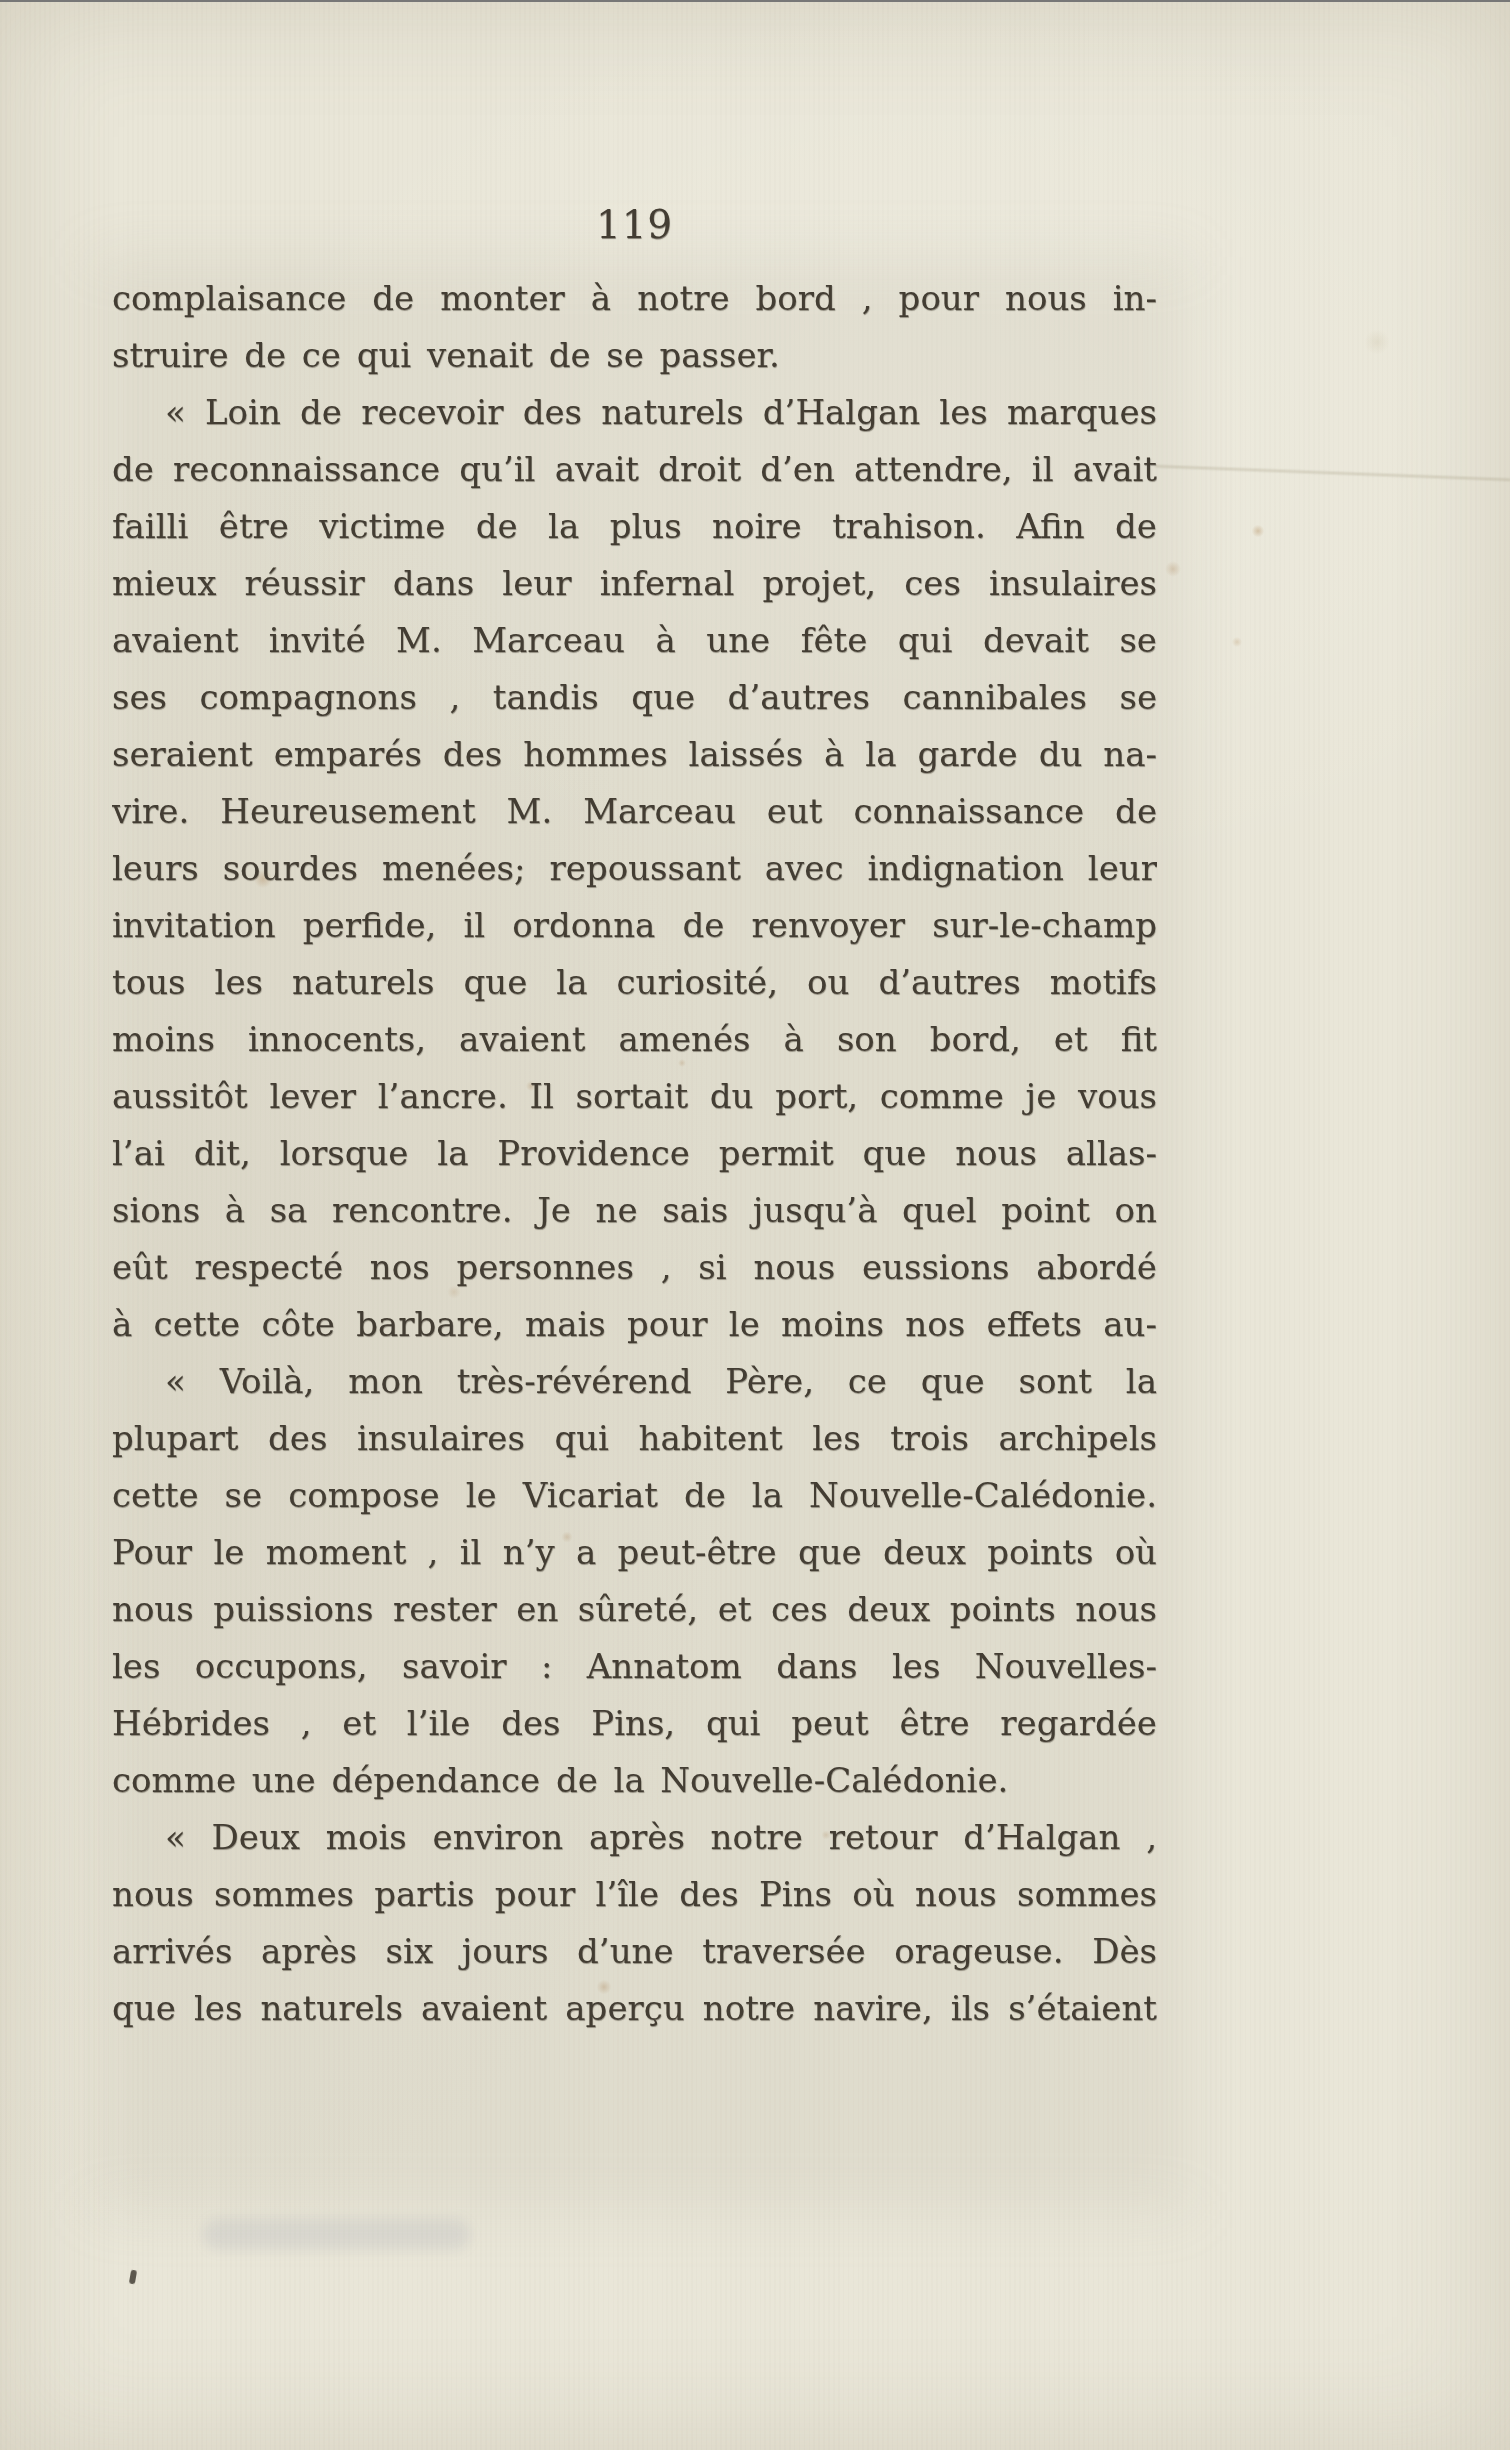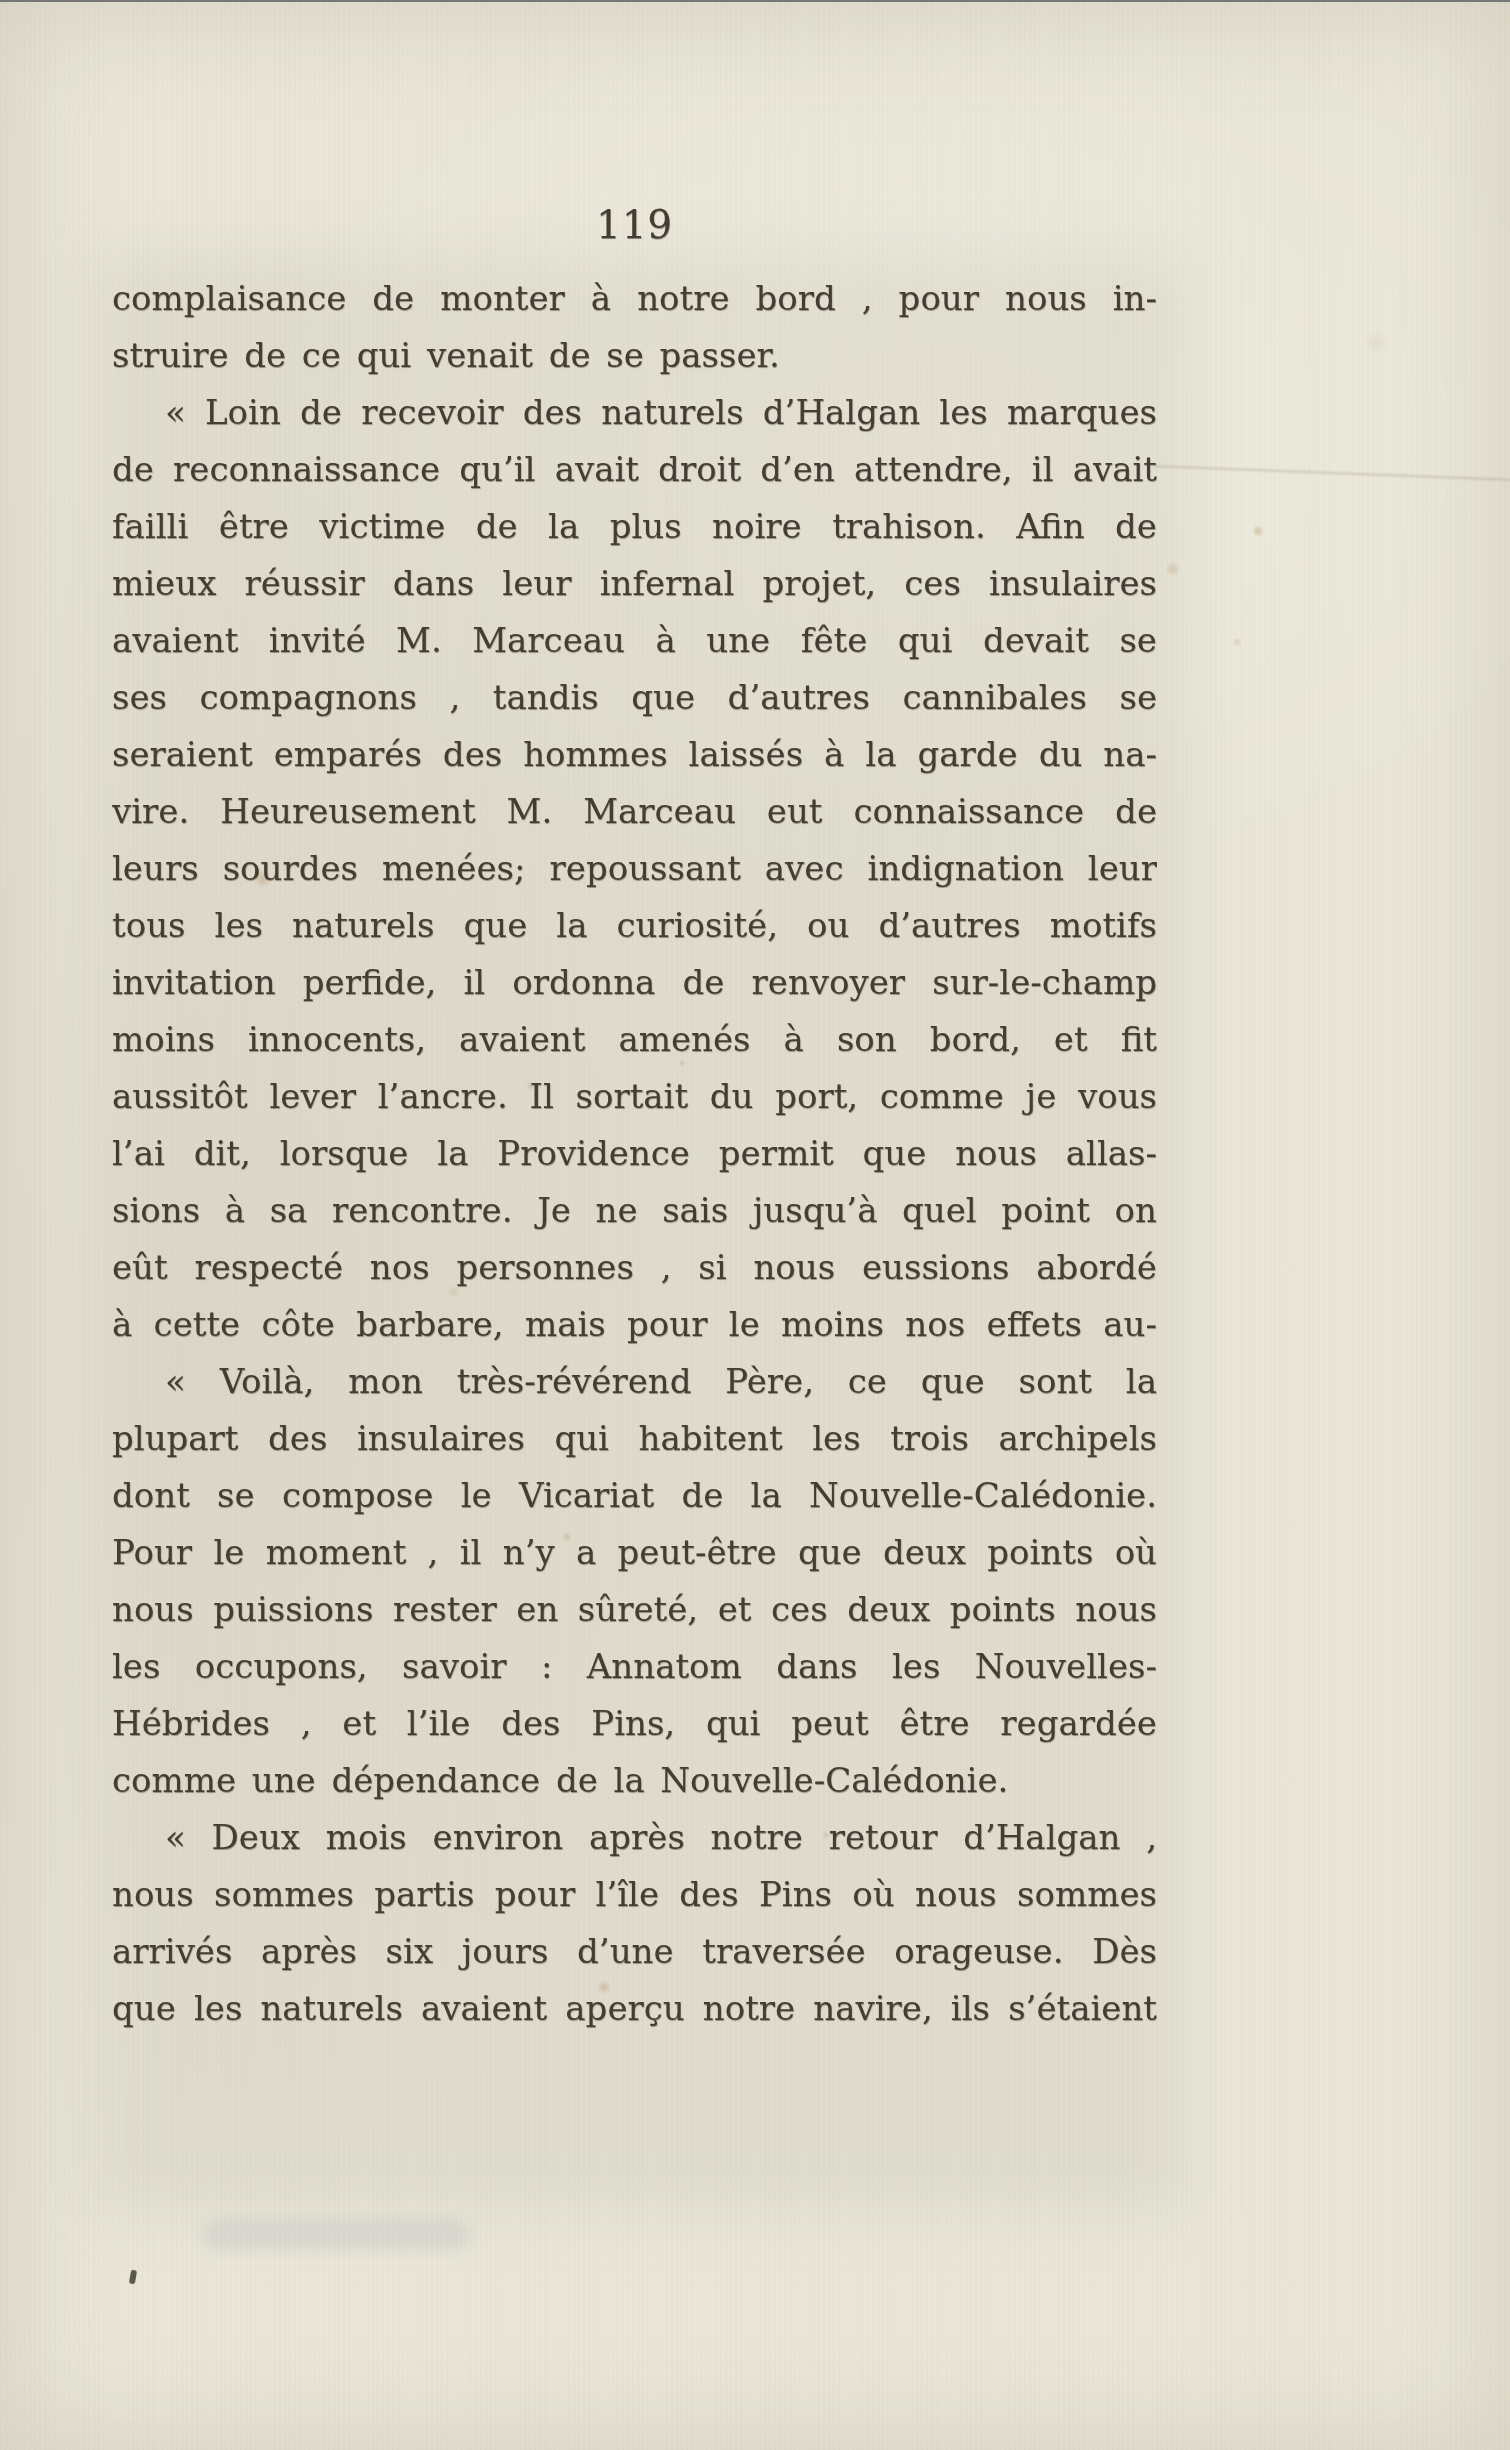--- a/index.html
+++ b/index.html
@@ -109,31 +109,31 @@
     <div class="line end">struire de ce qui venait de se passer.</div>
     <div class="line ind">« Loin de recevoir des naturels d’Halgan les marques</div>
     <div class="line">de reconnaissance qu’il avait droit d’en attendre, il avait</div>
     <div class="line">failli être victime de la plus noire trahison. Afin de</div>
     <div class="line">mieux réussir dans leur infernal projet, ces insulaires</div>
     <div class="line">avaient invité M. Marceau à une fête qui devait se</div>
     <div class="line">ses compagnons , tandis que d’autres cannibales se</div>
     <div class="line">seraient emparés des hommes laissés à la garde du na-</div>
     <div class="line">vire. Heureusement M. Marceau eut connaissance de</div>
     <div class="line">leurs sourdes menées; repoussant avec indignation leur</div>
+    <div class="line">invitation perfide, il ordonna de renvoyer sur-le-champ</div>
     <div class="line">tous les naturels que la curiosité, ou d’autres motifs</div>
-    <div class="line">invitation perfide, il ordonna de renvoyer sur-le-champ</div>
     <div class="line">moins innocents, avaient amenés à son bord, et fit</div>
     <div class="line">aussitôt lever l’ancre. Il sortait du port, comme je vous</div>
     <div class="line">l’ai dit, lorsque la Providence permit que nous allas-</div>
     <div class="line">sions à sa rencontre. Je ne sais jusqu’à quel point on</div>
     <div class="line">eût respecté nos personnes , si nous eussions abordé</div>
     <div class="line">à cette côte barbare, mais pour le moins nos effets au-</div>
     <div class="line ind">« Voilà, mon très-révérend Père, ce que sont la</div>
     <div class="line">plupart des insulaires qui habitent les trois archipels</div>
-    <div class="line">dont se compose le Vicariat de la Nouvelle-Calédonie.</div>
+    <div class="line">cette se compose le Vicariat de la Nouvelle-Calédonie.</div>
     <div class="line">Pour le moment , il n’y a peut-être que deux points où</div>
     <div class="line">nous puissions rester en sûreté, et ces deux points nous</div>
     <div class="line">les occupons, savoir : Annatom dans les Nouvelles-</div>
     <div class="line">Hébrides , et l’ile des Pins, qui peut être regardée</div>
     <div class="line end">comme une dépendance de la Nouvelle-Calédonie.</div>
     <div class="line ind">« Deux mois environ après notre retour d’Halgan ,</div>
     <div class="line">nous sommes partis pour l’île des Pins où nous sommes</div>
     <div class="line">arrivés après six jours d’une traversée orageuse. Dès</div>
     <div class="line">que les naturels avaient aperçu notre navire, ils s’étaient</div>
   </div>

